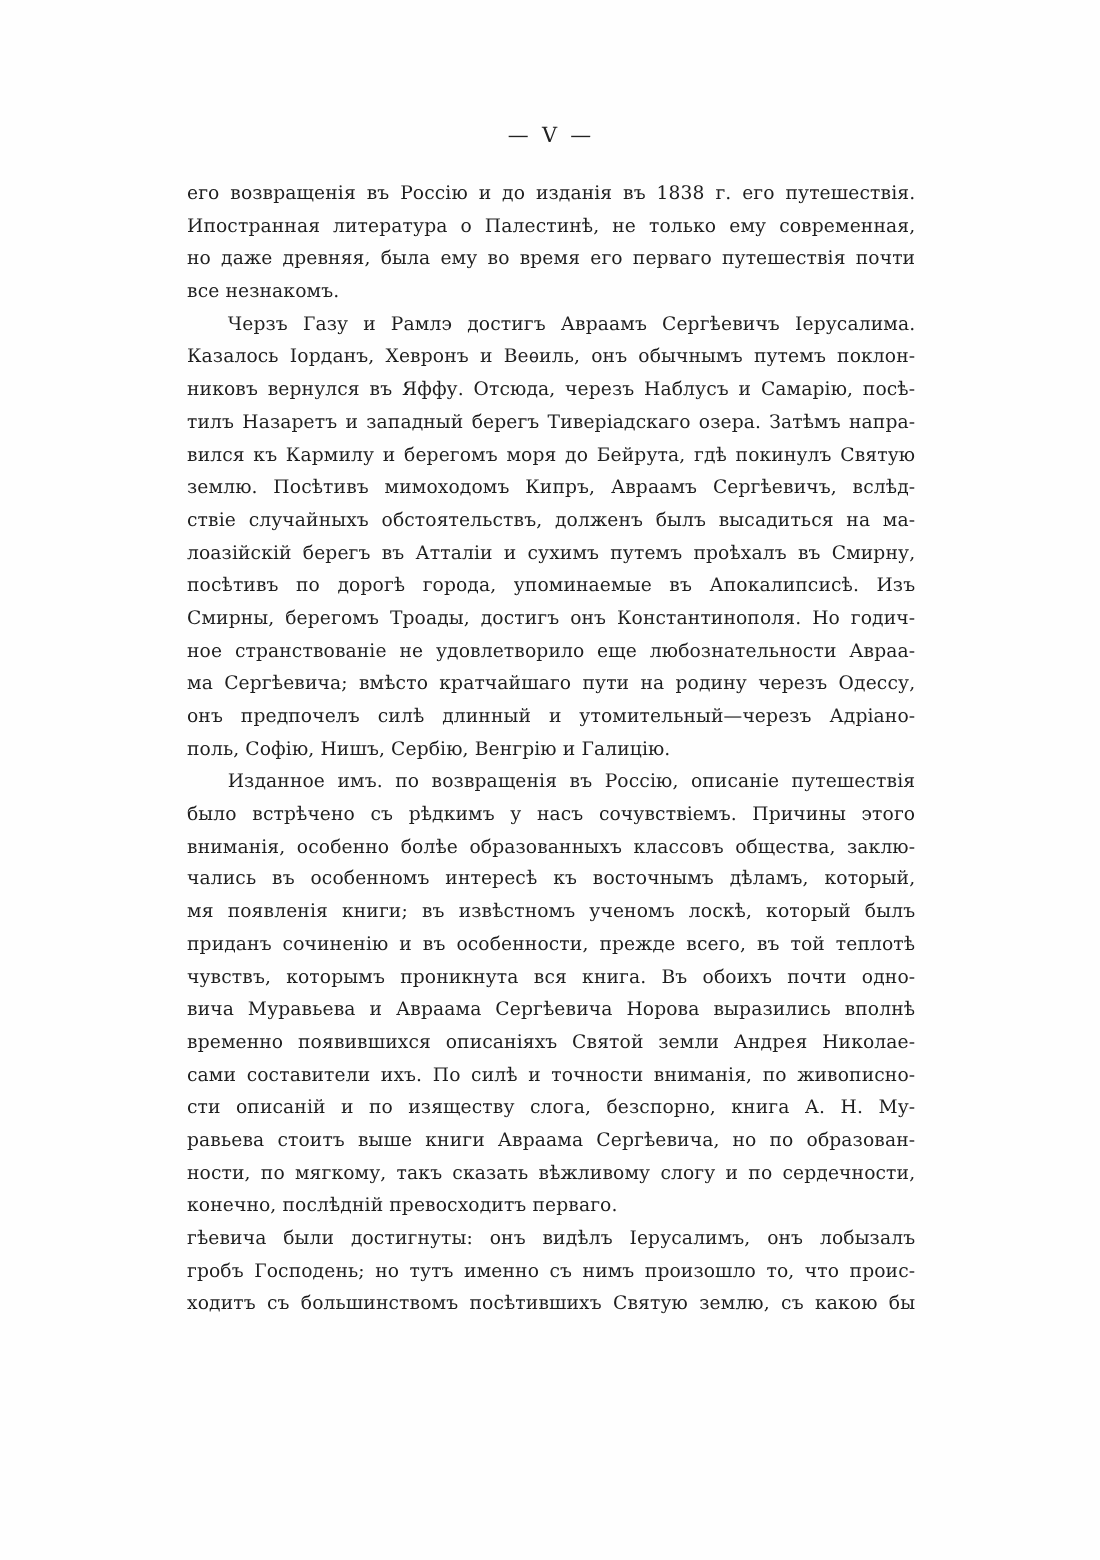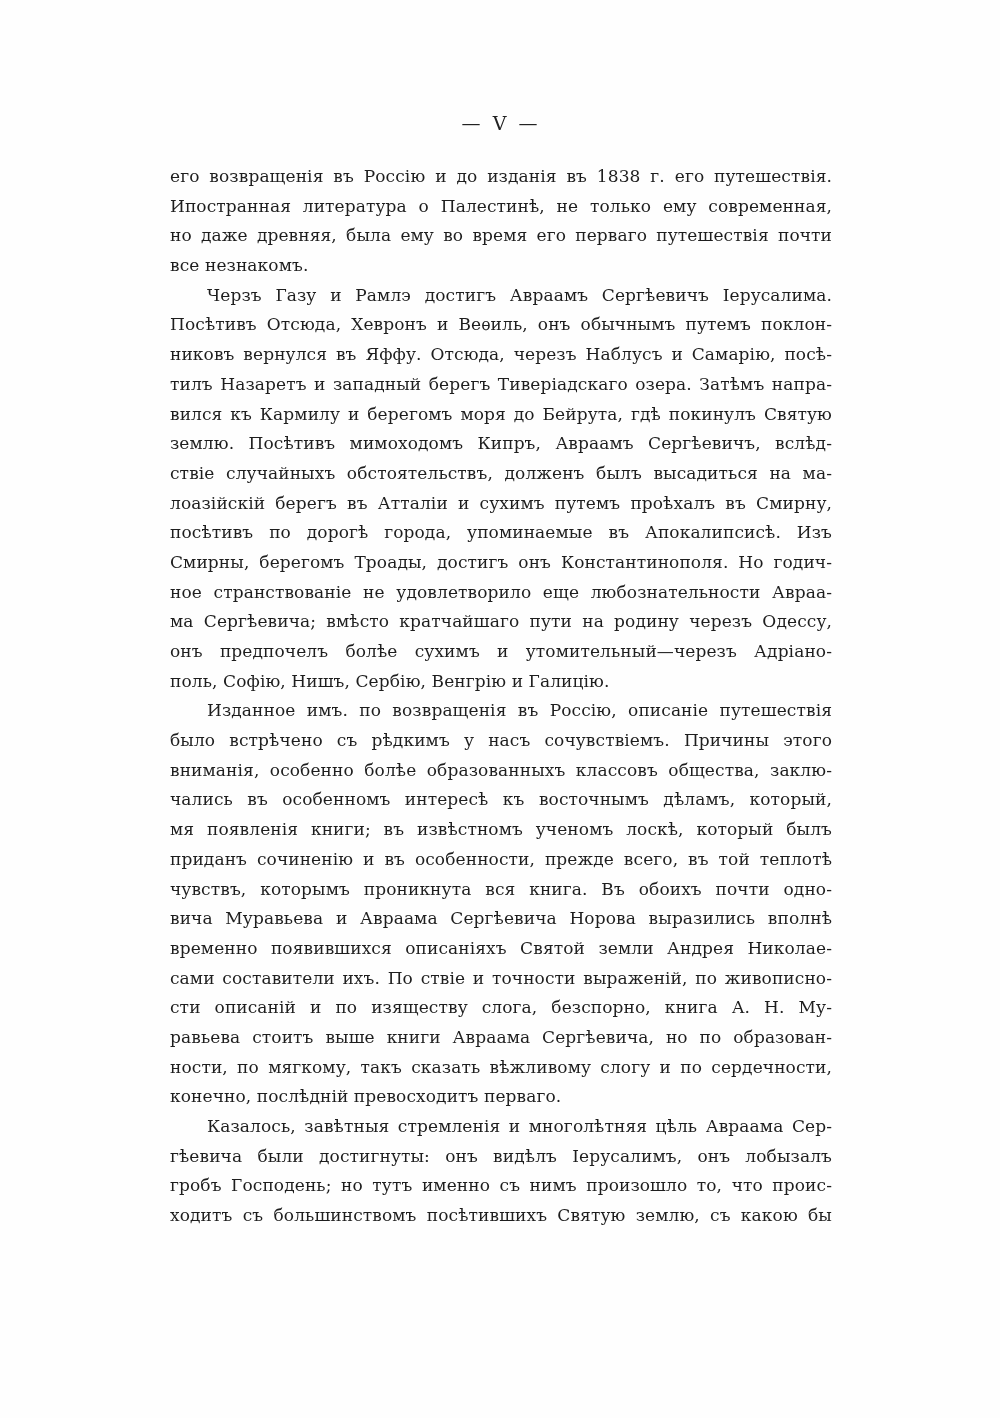--- a/index.html
+++ b/index.html
@@ -55,50 +55,49 @@
   <div class="page-header">— V —</div>
   <div class="text-block">
       <div class="paragraph">
         <div class="line">его возвращенія въ Россію и до изданія въ 1838 г. его путешествія.</div>
         <div class="line">Ипостранная литература о Палестинѣ, не только ему современная,</div>
         <div class="line">но даже древняя, была ему во время его перваго путешествія почти</div>
         <div class="line last">все незнакомъ.</div>
       </div>
       <div class="paragraph">
         <div class="line indent">Черзъ Газу и Рамлэ достигъ Авраамъ Сергѣевичъ Іерусалима.</div>
-        <div class="line">Посѣтивъ Отсюда, Хевронъ и Веѳиль, онъ обычнымъ путемъ поклон-</div>
+        <div class="line">Казалось Іорданъ, Хевронъ и Веѳиль, онъ обычнымъ путемъ поклон-</div>
         <div class="line">никовъ вернулся въ Яффу. Отсюда, черезъ Наблусъ и Самарію, посѣ-</div>
         <div class="line">тилъ Назаретъ и западный берегъ Тиверіадскаго озера. Затѣмъ напра-</div>
         <div class="line">вился къ Кармилу и берегомъ моря до Бейрута, гдѣ покинулъ Святую</div>
         <div class="line">землю. Посѣтивъ мимоходомъ Кипръ, Авраамъ Сергѣевичъ, вслѣд-</div>
         <div class="line">ствіе случайныхъ обстоятельствъ, долженъ былъ высадиться на ма-</div>
         <div class="line">лоазійскій берегъ въ Атталіи и сухимъ путемъ проѣхалъ въ Смирну,</div>
         <div class="line">посѣтивъ по дорогѣ города, упоминаемые въ Апокалипсисѣ. Изъ</div>
         <div class="line">Смирны, берегомъ Троады, достигъ онъ Константинополя. Но годич-</div>
         <div class="line">ное странствованіе не удовлетворило еще любознательности Авраа-</div>
         <div class="line">ма Сергѣевича; вмѣсто кратчайшаго пути на родину черезъ Одессу,</div>
-        <div class="line">онъ предпочелъ болѣе сухимъ и утомительный—черезъ Адріано-</div>
+        <div class="line">онъ предпочелъ силѣ длинный и утомительный—черезъ Адріано-</div>
         <div class="line last">поль, Софію, Нишъ, Сербію, Венгрію и Галицію.</div>
       </div>
       <div class="paragraph">
         <div class="line indent">Изданное имъ. по возвращенія въ Россію, описаніе путешествія</div>
         <div class="line">было встрѣчено съ рѣдкимъ у насъ сочувствіемъ. Причины этого</div>
         <div class="line">вниманія, особенно болѣе образованныхъ классовъ общества, заклю-</div>
         <div class="line">чались въ особенномъ интересѣ къ восточнымъ дѣламъ, который,</div>
         <div class="line">мя появленія книги; въ извѣстномъ ученомъ лоскѣ, который былъ</div>
         <div class="line">приданъ сочиненію и въ особенности, прежде всего, въ той теплотѣ</div>
         <div class="line">чувствъ, которымъ проникнута вся книга. Въ обоихъ почти одно-</div>
         <div class="line">вича Муравьева и Авраама Сергѣевича Норова выразились вполнѣ</div>
         <div class="line">временно появившихся описаніяхъ Святой земли Андрея Николае-</div>
-        <div class="line">сами составители ихъ. По ствіе и точности выраженій, по живописно-</div>
+        <div class="line">сами составители ихъ. По силѣ и точности вниманія, по живописно-</div>
         <div class="line">сти описаній и по изяществу слога, безспорно, книга А. Н. Му-</div>
         <div class="line">равьева стоитъ выше книги Авраама Сергѣевича, но по образован-</div>
         <div class="line">ности, по мягкому, такъ сказать вѣжливому слогу и по сердечности,</div>
         <div class="line last">конечно, послѣдній превосходитъ перваго.</div>
       </div>
       <div class="paragraph">
-        <div class="line indent">Казалось, завѣтныя стремленія и многолѣтняя цѣль Авраама Сер-</div>
         <div class="line">гѣевича были достигнуты: онъ видѣлъ Іерусалимъ, онъ лобызалъ</div>
         <div class="line">гробъ Господень; но тутъ именно съ нимъ произошло то, что проис-</div>
         <div class="line">ходитъ съ большинствомъ посѣтившихъ Святую землю, съ какою бы</div>
       </div>
     </div>
 </div>
 
 </body></html>

